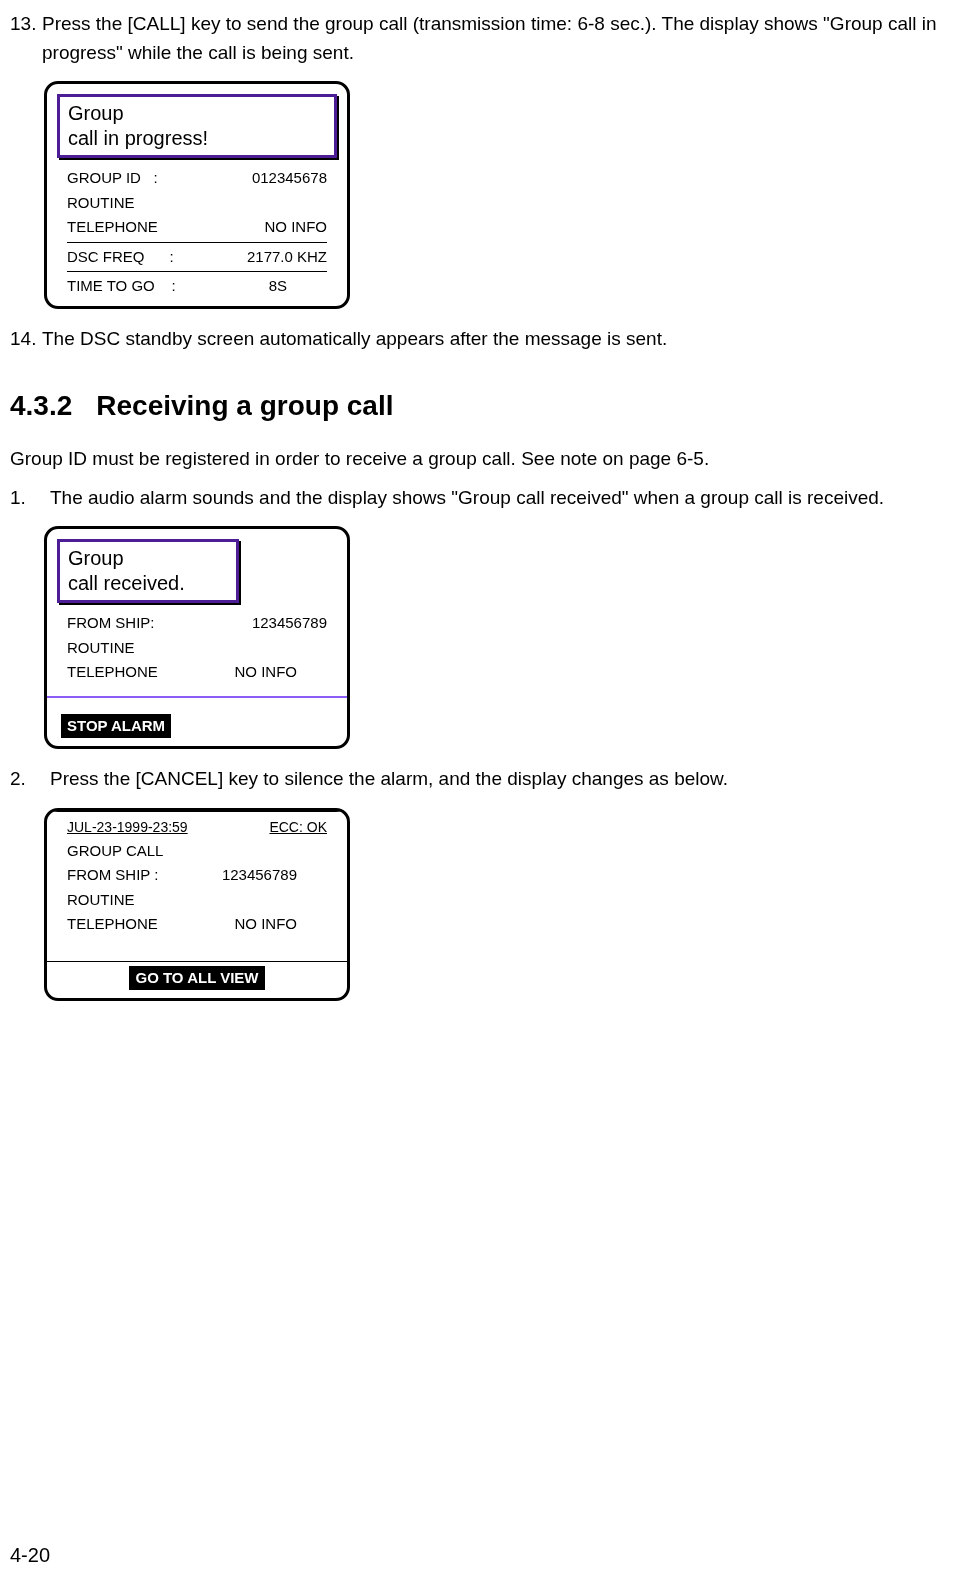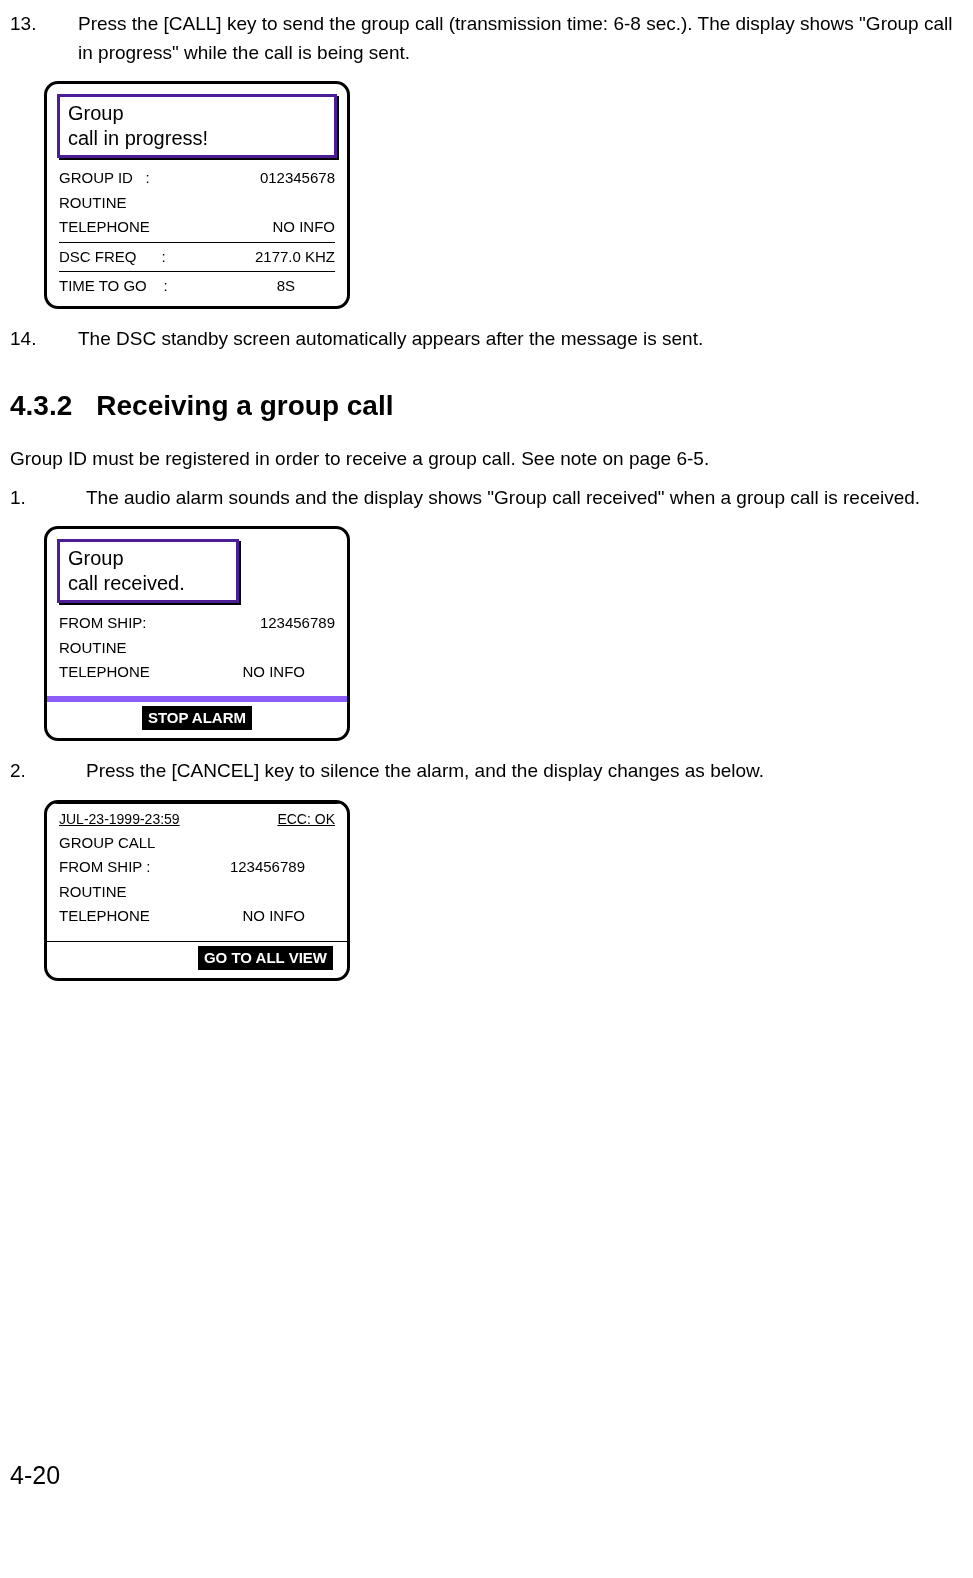--- a/index.html
+++ b/index.html
@@ -6,83 +6,83 @@
       font-family: Arial, Helvetica, sans-serif;
       font-size: 19px;
       line-height: 1.5;
       margin: 0;
       padding: 10px 20px 20px 10px;
       color: #000;
       width: 943px;
     }
     .step-row { display:flex; margin-bottom: 6px; }
     .step-num { min-width: 32px; }
-    .step-text { flex:1;margin-left:36px; }
+    .step-text { flex:1; }
     .display-box {
       border: 3px solid #000;
       border-radius: 14px;
       width: 300px;
       margin: 14px 0 16px 34px;
       background: #fff;
       overflow: hidden;
       font-size: 15px;
     }
     .display-header {
       border: 3px solid #4c1d95;
       box-shadow: 2px 2px 0 #000;
       margin: 10px 10px 6px 10px;
       padding: 4px 8px;
       font-size: 20px;
       line-height: 1.25;
     }
     .display-body {
-      padding: 2px 12px;
+      padding: 2px 20px;
       font-size: 15px;
     }
     .display-row { display:flex; justify-content: space-between; padding: 1px 0; }
     .display-row span:first-child { white-space: pre; }
     .divider { border-top: 1px solid #000; margin: 2px 0; }
     .display-header-center {
       text-align: center;
       font-size: 20px;
       padding: 6px 0 2px;
     }
     .inverse-right {
       background:#000;
       color:#fff;
       font-weight:bold;
       display:inline-block;
       padding: 1px 6px;
       font-size: 15px;
     }
     .footer-black {
-      text-align:center;
-      padding: 4px 14px 8px;
-      border-top: 6px solid #8b5cf6;
+      text-align:left;
+      padding: 16px 14px 8px;
+      border-top: 2px solid #8b5cf6;
       margin-top:4px;
     }
     .footer-black-center {
-      text-align:right;
-      padding: 4px 14px 8px;
+      text-align:center;
+      padding: 4px 8px 8px;
       border-top: 1px solid #000;
-      margin-top:10px;
+      margin-top:22px;
     }
     .section-heading {
       font-size: 28px;
       margin: 32px 0 18px 0;
       font-weight: bold;
     }
     .section-num { margin-right: 24px; }
     .sub-para { margin: 0 0 10px 0; }
     .indent-step-text { padding-left: 8px; }
     .page-num {
       position:absolute;
       left:10px;
-      top: 1457px;
-      font-size: 25px;
+      top: 1540px;
+      font-size: 20px;
     }
   </style>
 </head>
 <body>
 
 <div class="step-row">
   <div class="step-num">13.</div>
   <div class="step-text">Press the [CALL] key to send the group call (transmission time: 6-8 sec.). The display shows "Group call in progress" while the call is being sent.</div>
 </div>
 

